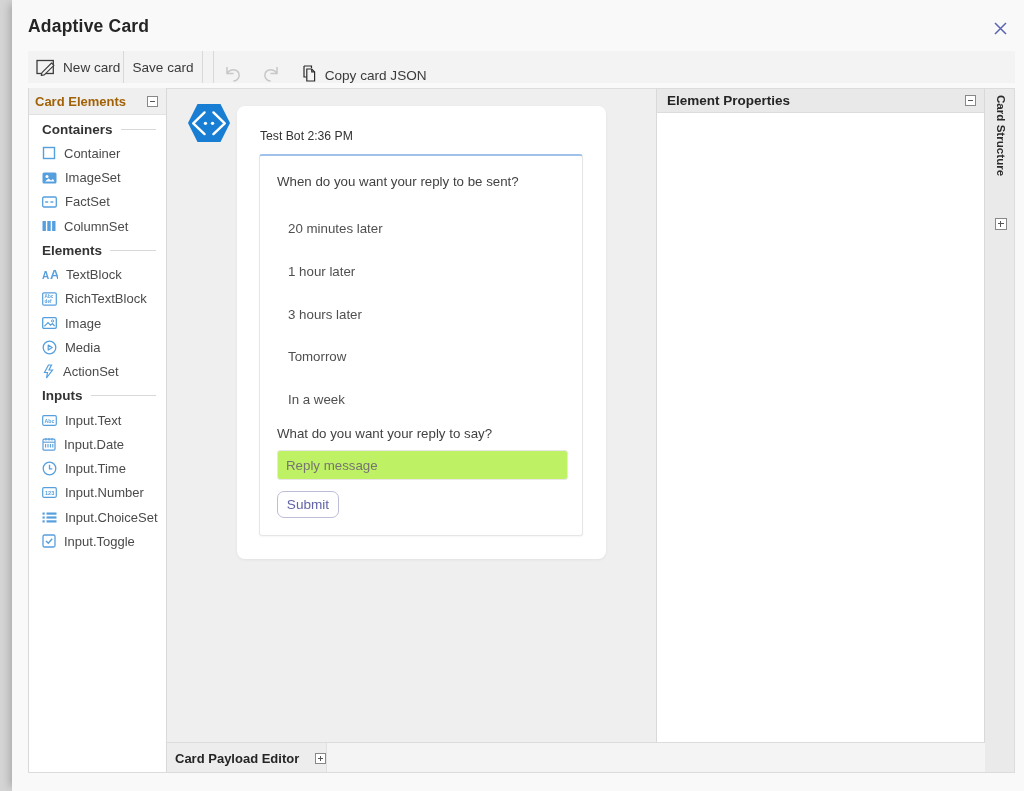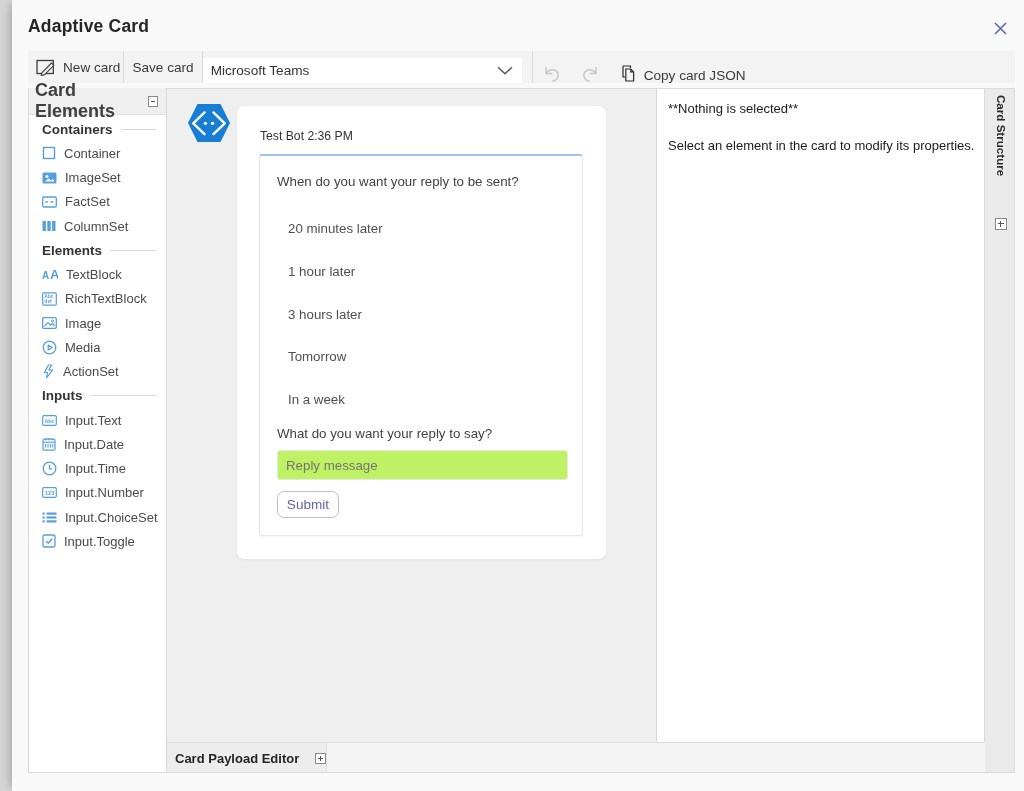--- a/index.html
+++ b/index.html
@@ -13,21 +13,21 @@
 .title { position:absolute; left:28px; top:16px; font-size:17.5px; font-weight:bold; color:#252525; letter-spacing:0.2px; }
 .close { position:absolute; left:994px; top:22px; width:13px; height:13px; }
 .toolbar { position:absolute; left:28px; top:51px; width:987px; height:32px; background:#f3f3f3; display:flex; align-items:flex-end; font-size:13.6px; color:#3a3a3a; }
 .tbtn { display:flex; align-items:center; height:100%; }
 .sep { width:1px; height:32px; background:#d9d9d9; }
 .selbox { background:#fff; height:25px; display:flex; align-items:center; justify-content:space-between; color:#333; }
 
 .mainline-top { position:absolute; left:28px; top:88px; width:987px; height:1px; background:#dcdcdc; }
 .leftpanel { position:absolute; left:28px; top:88px; width:139px; height:685px; background:#fff; border:1px solid #d9d9d9; border-top:none; font-size:13px; }
 .lp-head { height:27px; background:#efefef; display:flex; align-items:center; justify-content:space-between; padding:0 8px 0 6px; border-bottom:1px solid #e2e2e2;}
-.lp-head b { font-size:18px; color:#404040; }
+.lp-head b { font-size:13px; color:#a16207; }
 .minusbox,.plusbox { width:11px; height:11px; border:1px solid #888; background:#fff; position:relative; }
 .minusbox:before { content:""; position:absolute; left:2px; right:2px; top:4px; height:1px; background:#555; }
 .plusbox:before { content:""; position:absolute; left:2px; right:2px; top:4px; height:1px; background:#555; }
 .plusbox:after { content:""; position:absolute; top:2px; bottom:2px; left:4px; width:1px; background:#555; }
 .sect { display:flex; align-items:center; margin:0 0 0 13px; height:24.25px; font-weight:bold; color:#333; font-size:13.5px; }
 .sect .ln { flex:1; height:1px; background:#d8d8d8; margin:0 10px 0 8px; }
 .item { display:flex; align-items:center; height:24.25px; margin-left:13px; color:#4a4a4a; }
 .item svg { margin-right:8px; }
 .canvas { position:absolute; left:167px; top:89px; width:489px; height:653px; background:#efefef; }
 .msgbox { position:absolute; left:237px; top:106px; width:369px; height:453px; background:#fff; border-radius:8px; box-shadow:0 1px 3px rgba(0,0,0,0.06); }
@@ -63,25 +63,20 @@
   <div class="tbtn" style="padding:0 3px 0 7px;">
     <svg width="20" height="18" viewBox="0 0 20 18" style="margin-right:8px;">
         <rect x="2" y="2.5" width="16.3" height="13" fill="none" stroke="#3d3d3d" stroke-width="1.3"></rect>
         <path d="M6.2 17.4 L7 14.6 L16.6 5 L18.9 7.3 L9.3 16.9 L6.2 17.4 Z" fill="#f3f3f3" stroke="#3d3d3d" stroke-width="1.1" stroke-linejoin="round"></path>
       </svg>
     New card
   </div>
   <div class="sep"></div>
   <div class="tbtn" style="padding:0 8px;">Save card</div>
   <div class="sep"></div>
-  <div class="selbox" style="width:319px; padding:0 9px 0 8px;">Microsoft Teams
-    <svg width="16" height="9" viewBox="0 0 16 9">
-        <path d="M1 1.2 L8 7.8 L15 1.2" stroke="#555" stroke-width="1.4" fill="none"></path>
-      </svg>
-  </div>
   <div class="sep" style="margin-left:10px;"></div>
   <svg width="17" height="18" viewBox="0 0 17 18" style="margin:0 0 0 10px;">
       <path d="M3 2 L3 8.5 L9.5 8.5 M3.4 7.9 C6.4 3.4 12.7 3.7 14.7 7.9 C16.2 11.6 13.7 16 9.4 16" stroke="#c8c8c8" stroke-width="1.5" fill="none"></path>
     </svg>
   <svg width="17" height="18" viewBox="0 0 17 18" style="margin:0 0 0 22px;">
       <path d="M14 2 L14 8.5 L7.5 8.5 M13.6 7.9 C10.6 3.4 4.3 3.7 2.3 7.9 C0.8 11.6 3.3 16 7.6 16" stroke="#c8c8c8" stroke-width="1.5" fill="none"></path>
     </svg>
   <svg width="17" height="19" viewBox="0 0 17 19" style="margin:0 8px 0 20px;">
       <path d="M4 2 L11.5 2 L11.5 4 M4 2 L4 13 L6.5 13" fill="none" stroke="#2b2b2b" stroke-width="1.2"></path>
       <path d="M6.8 5 L11.7 5 L14.6 7.9 L14.6 17 L6.8 17 Z" fill="#f3f3f3" stroke="#2b2b2b" stroke-width="1.2"></path>
@@ -182,24 +177,24 @@
 <div class="prompt1">When do you want your reply to be sent?</div>
 <div class="choice" style="top:221px;">20 minutes later</div>
 <div class="choice" style="top:264px;">1 hour later</div>
 <div class="choice" style="top:307px;">3 hours later</div>
 <div class="choice" style="top:349px;">Tomorrow</div>
 <div class="choice" style="top:392px;">In a week</div>
 <div class="prompt2">What do you want your reply to say?</div>
 <div class="inputbox">Reply message</div>
 <div class="submit">Submit</div>
 <div class="rightpanel">
-  <div class="rp-body">
-    <div>**Nothing is selected**</div>
-    <div style="margin-top:22px;">Select an element in the card to modify its properties.</div>
-  </div>
+  <div class="rp-head">
+      <b>Element Properties</b>
+      <div class="minusbox"></div>
+    </div>
 </div>
 <div class="rstrip">
   <div class="vtext">Card Structure</div>
   <div class="plusbox"></div>
 </div>
 <div class="bottombar">
   <div class="bbtab">
       <b>Card Payload Editor</b>
       <div class="plusbox"></div>
     </div>

